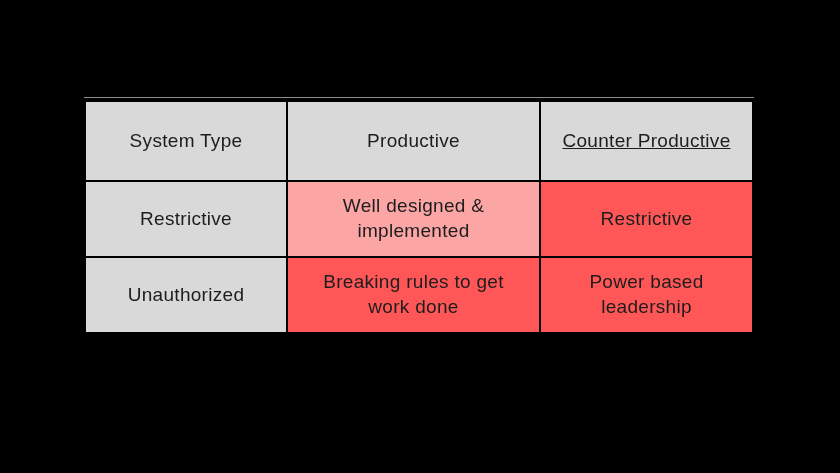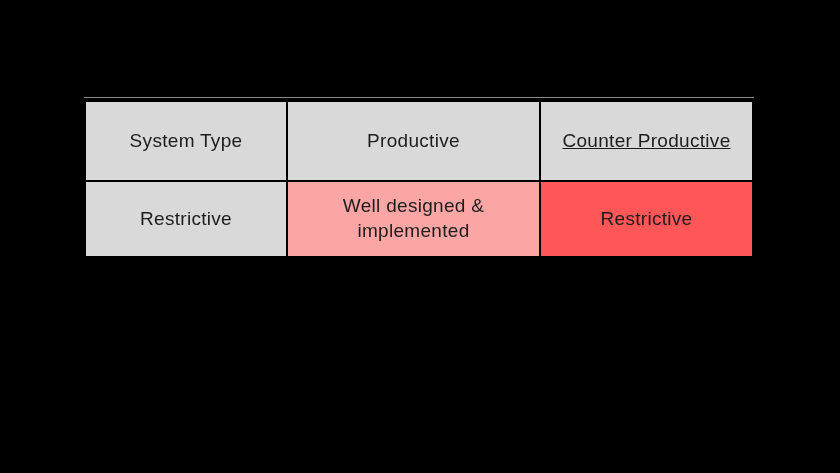--- a/index.html
+++ b/index.html
@@ -74,16 +74,21 @@
         <tr class="header-row">
           <td style="background: rgb(217, 217, 217);">System Type</td>
           <td style="background: rgb(217, 217, 217); margin-left: 38px;">Productive</td>
           <td style="background: rgb(217, 217, 217); text-decoration: underline;">Counter Productive</td>
         </tr>
         <tr class="body-row">
           <td style="background: rgb(217, 217, 217);">Restrictive</td>
           <td style="background: #fca5a5;">Well designed &amp; implemented</td>
           <td style="background: rgb(255, 87, 87);">Restrictive</td>
         </tr>
+        <tr class="body-row">
+          <td style="background: rgb(217, 217, 217);">Unauthorized</td>
+          <td style="background: rgb(255, 87, 87);">Breaking rules to get work done</td>
+          <td style="background: rgb(255, 87, 87);">Power based leadership</td>
+        </tr>
       </tbody>
     </table>
   </div>
 </div>
 
 </body></html>

